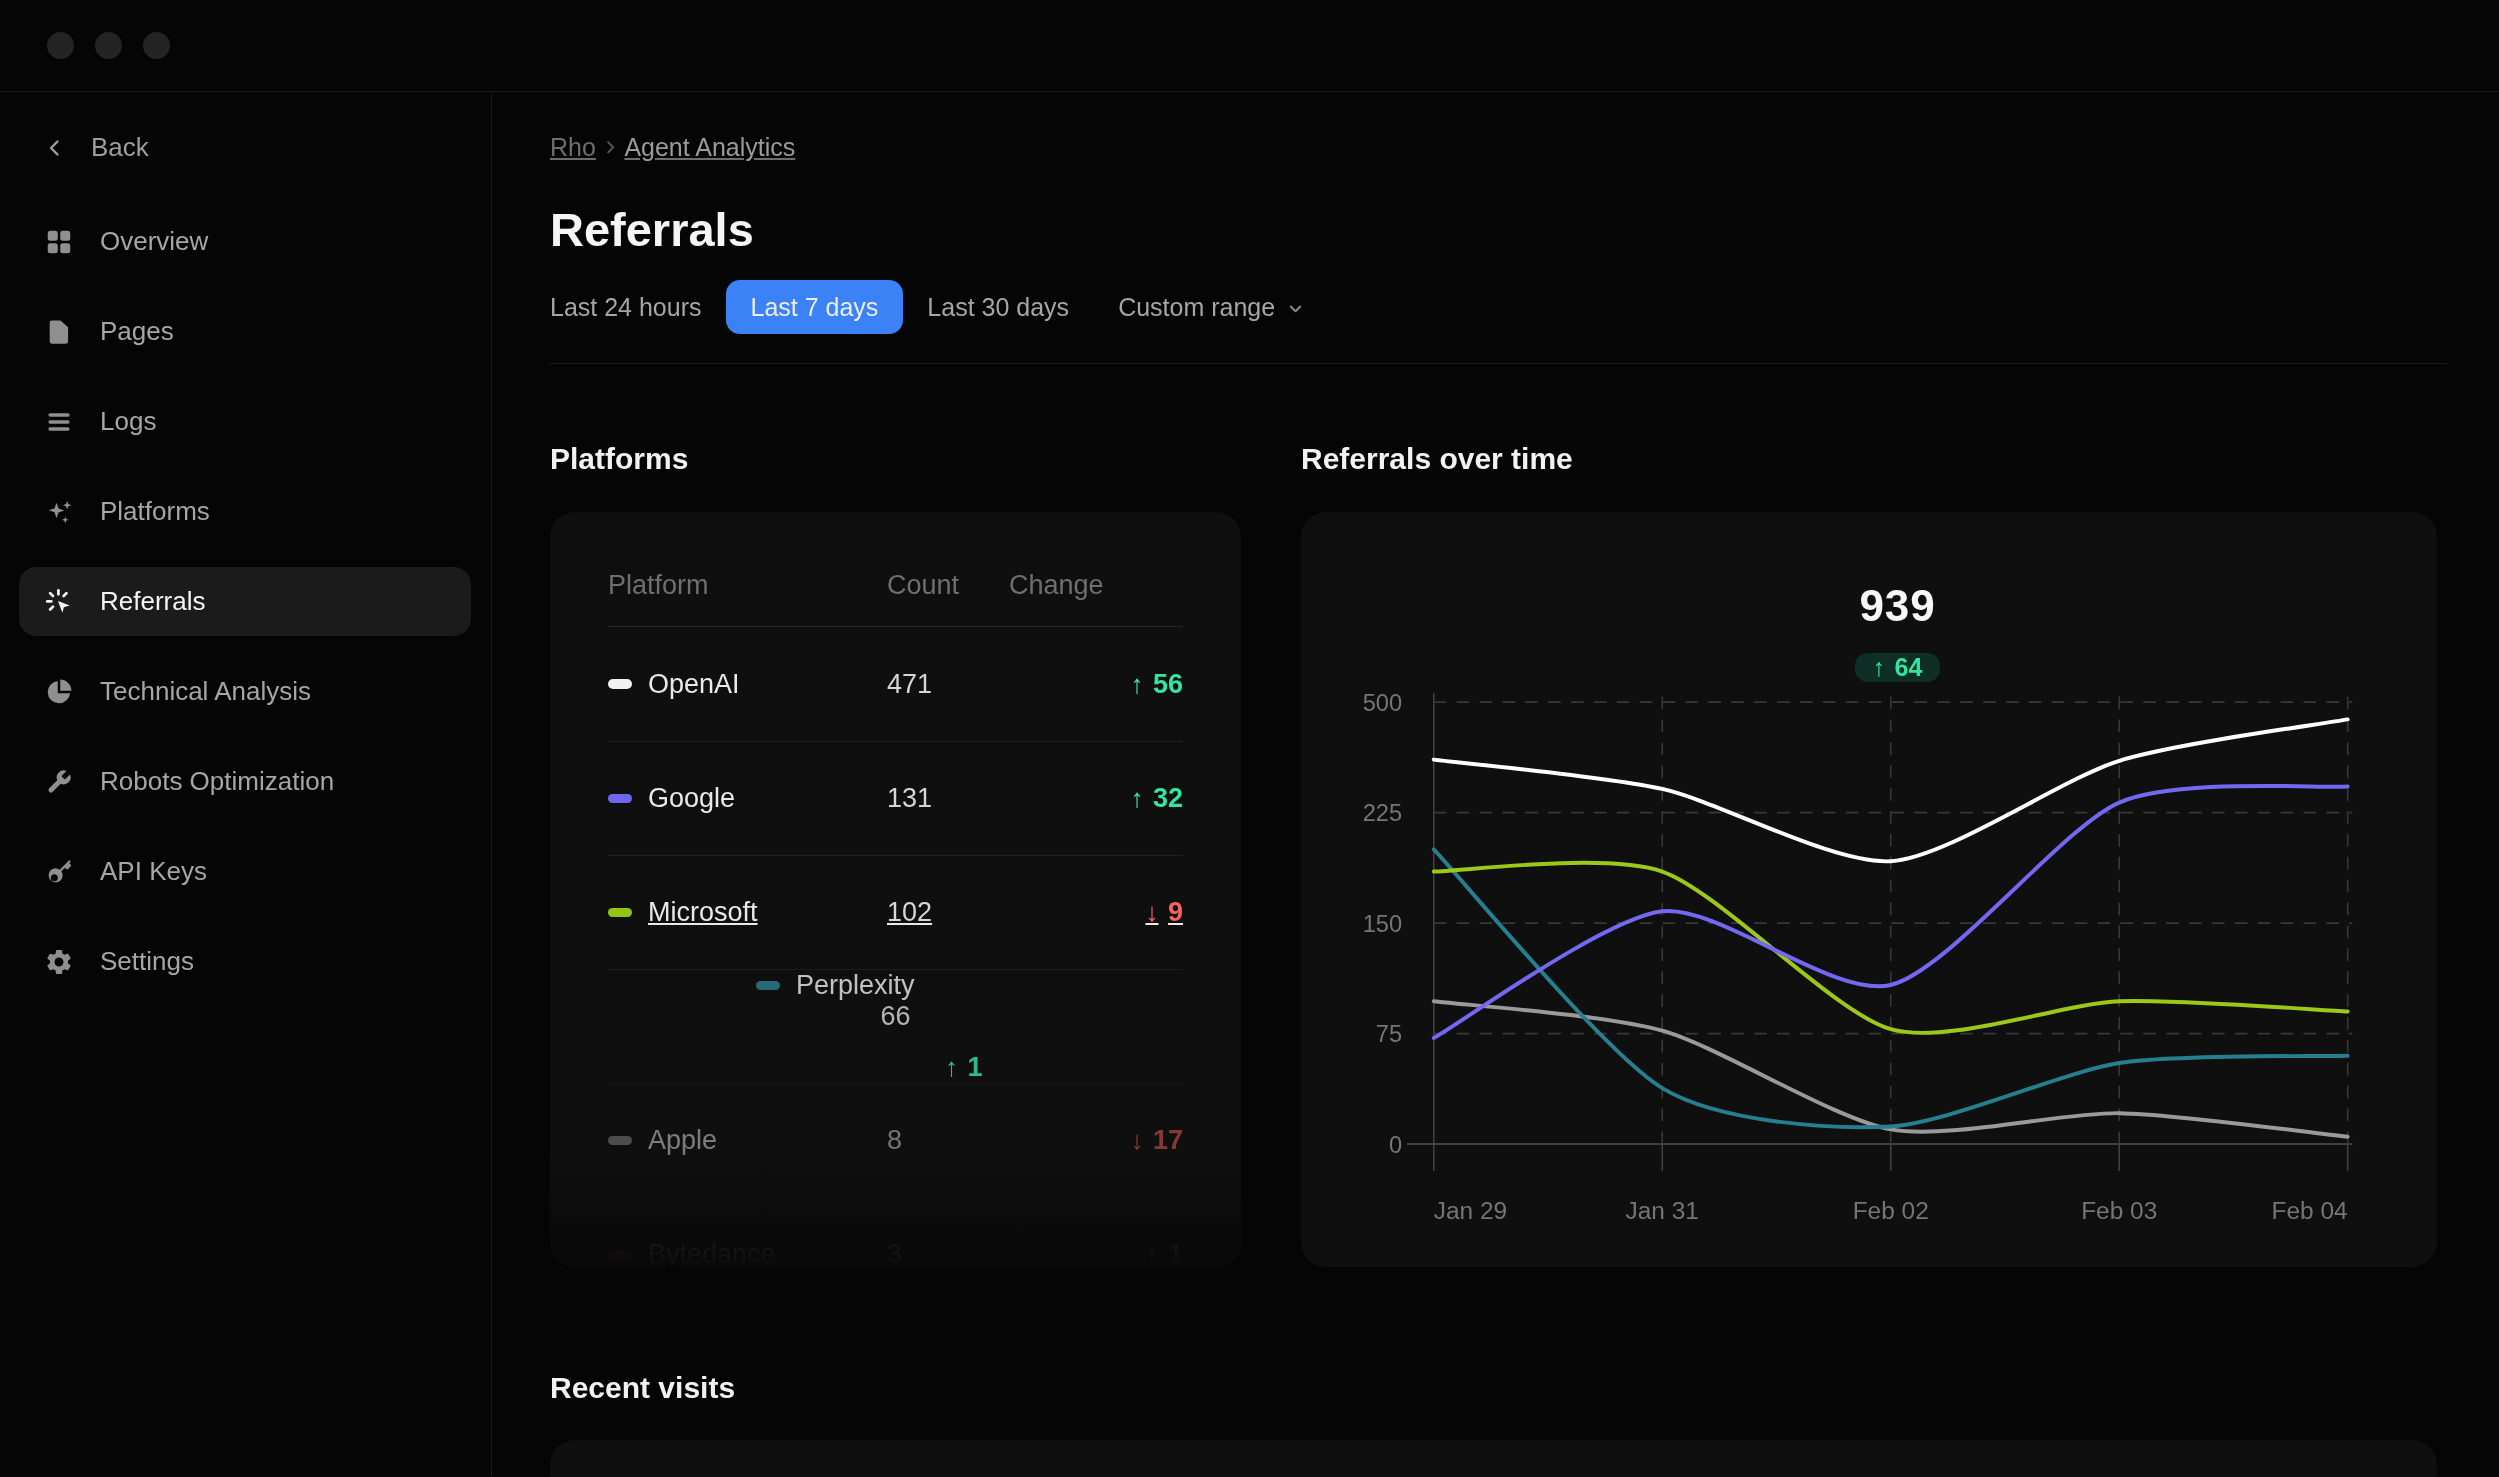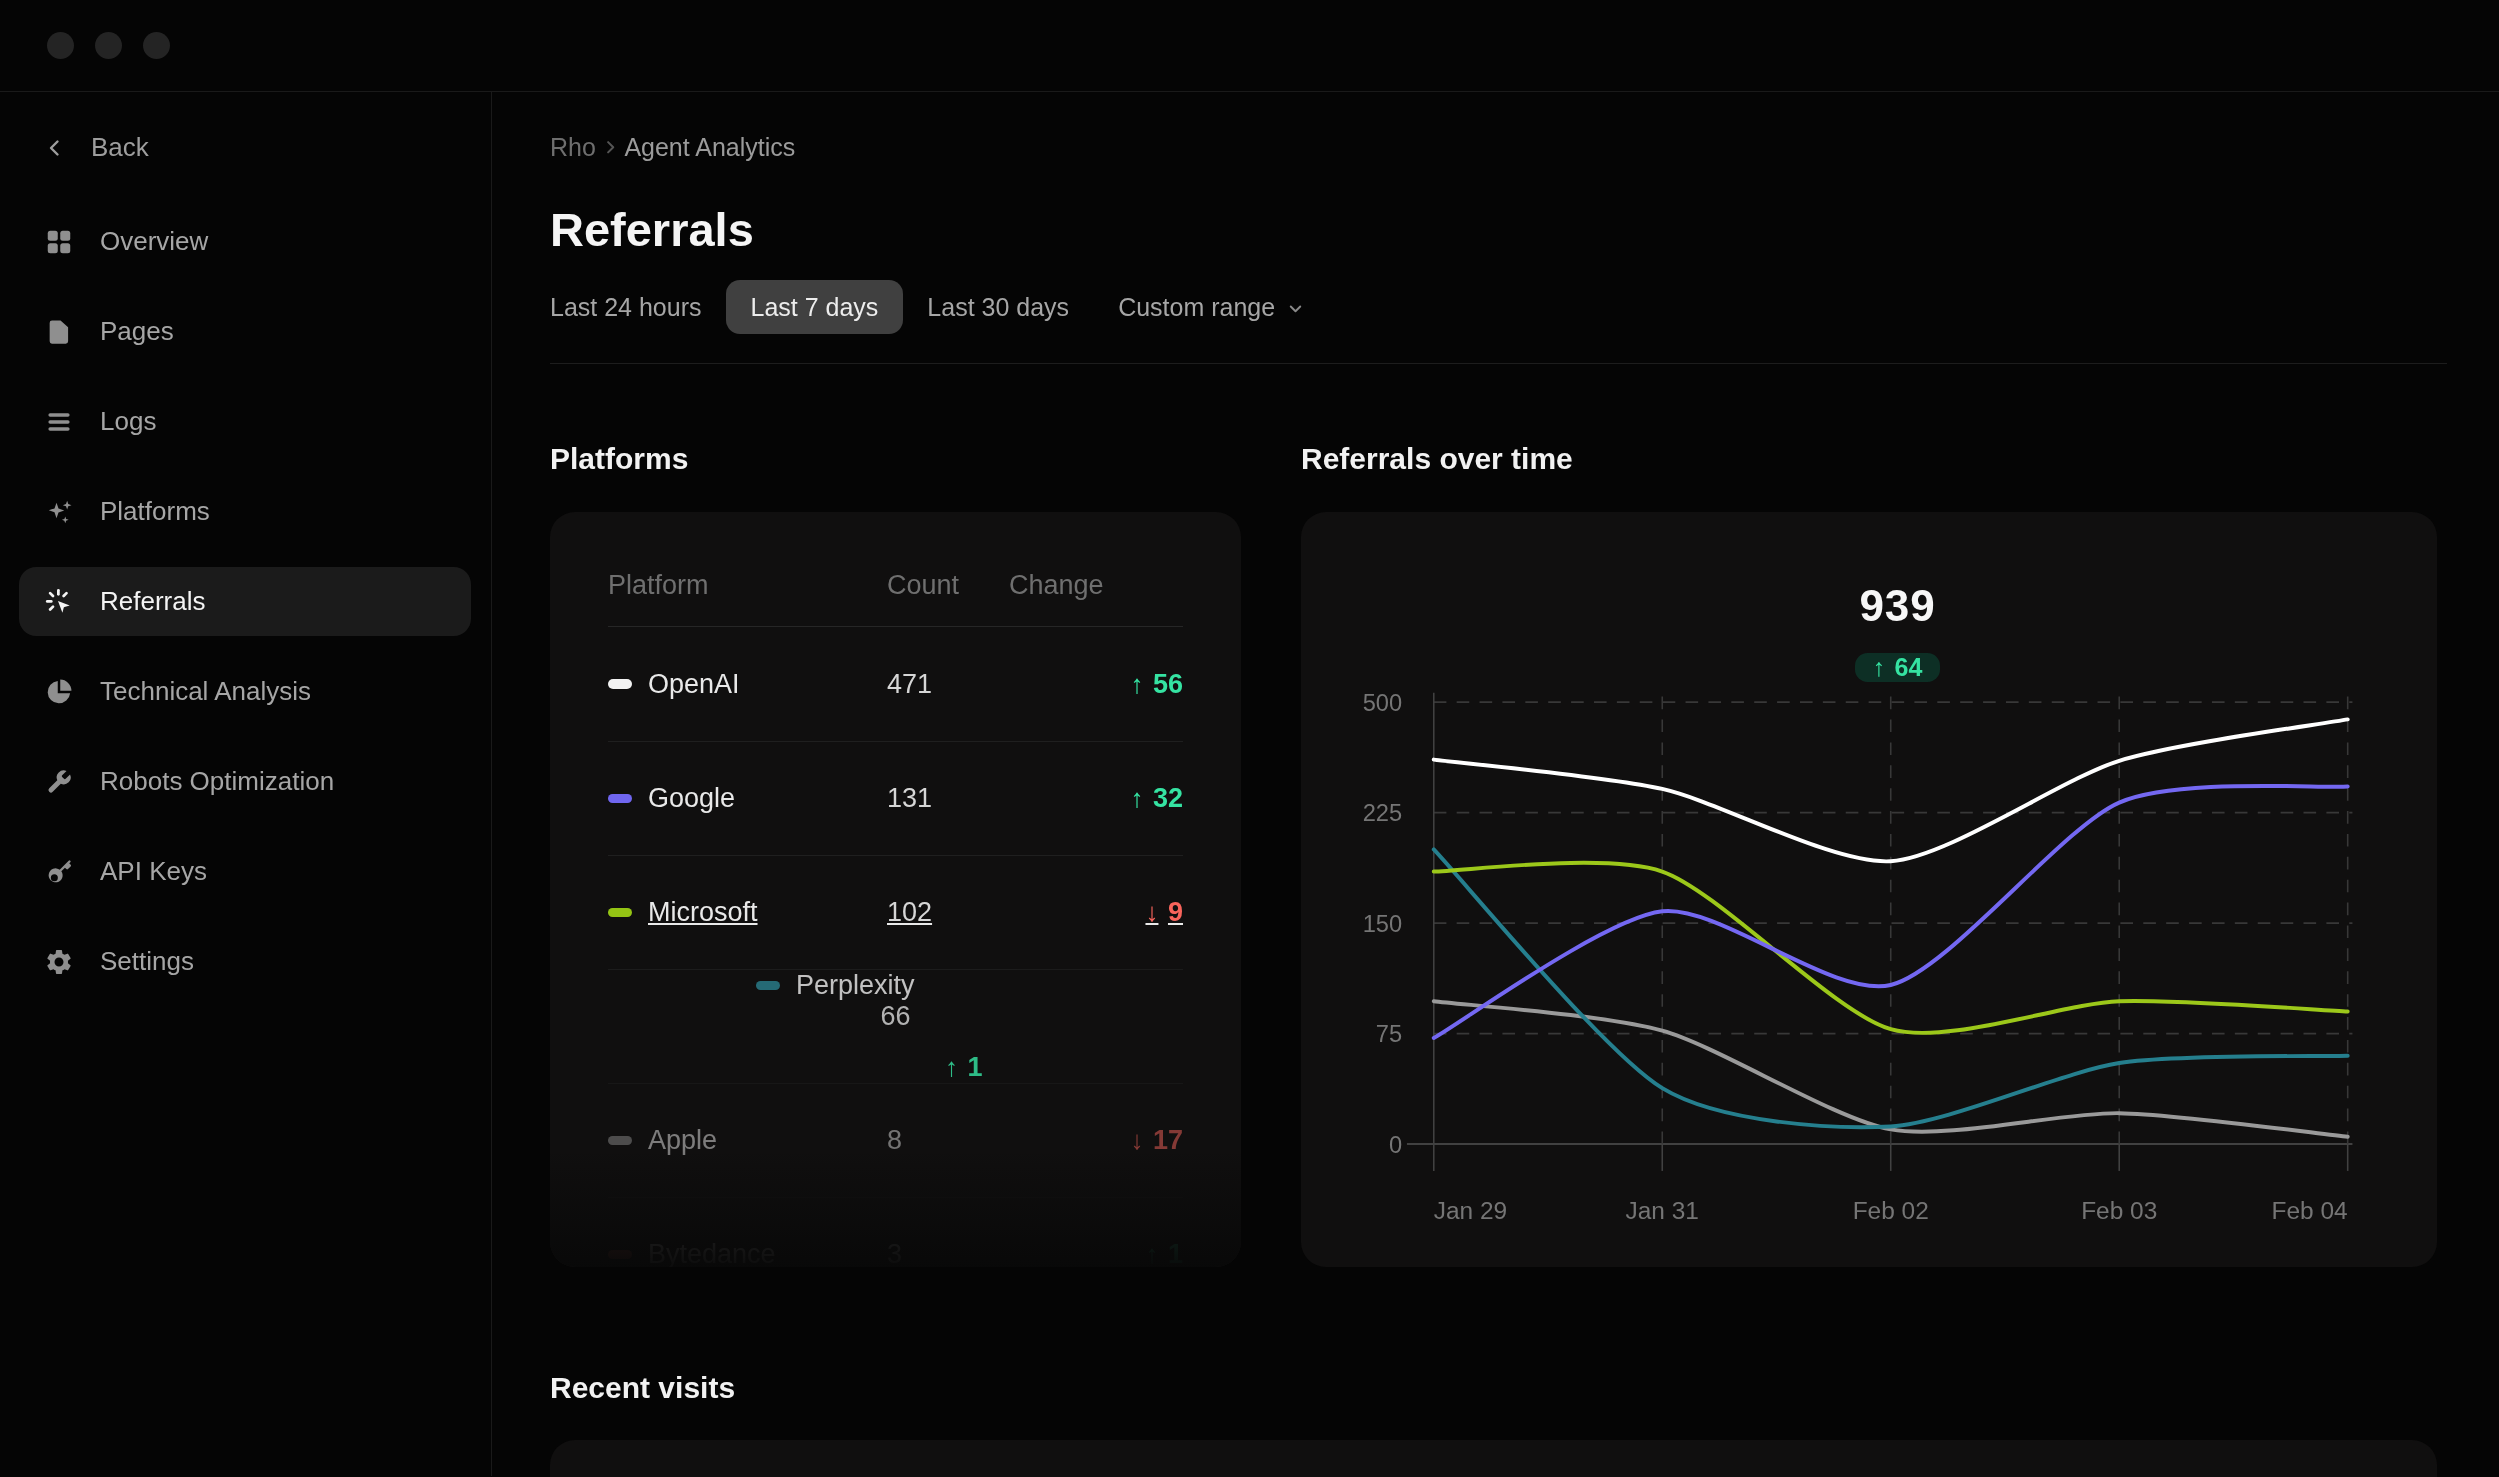--- a/index.html
+++ b/index.html
@@ -15,28 +15,28 @@
   .sidebar { width:492px; border-right:1.6px solid #1a1a1a; padding:32px 20.5px 0 19px; flex:none; }
   .back-row { display:flex; align-items:center; height:47px; padding-left:24px; gap:24px; color:#9e9e9e; font-size:26px; }
   .back-row svg { flex:none; }
   .nav { margin-top:36px; display:flex; flex-direction:column; gap:21px; }
   .nav-item { height:69px; border-radius:17.4px; display:flex; align-items:center; padding-left:24px; gap:25px; color:#a6a6a6; font-size:26px; }
   .nav-item .nicon { width:32px; height:32px; flex:none; display:flex; align-items:center; justify-content:center; color:#8f8f8f; }
   .nav-item.active { background:#1b1b1b; color:#f4f4f4; font-weight:500; }
   .nav-item.active .nicon { color:#f4f4f4; }
 
   main { flex:1; padding:39px 0 0 58px; position:relative; }
-  .breadcrumb { display:flex; align-items:center; gap:4px; height:32px; font-size:25px; color:#6e6e6e; }
+  .breadcrumb { display:flex; align-items:center; gap:4px; height:32px; font-size:25px; color:#6e6e6e;text-decoration:underline; }
   .breadcrumb .crumb-current { color:#9b9b9b; }
   .page-title { margin-top:41px; height:52px; line-height:52px; font-size:47px; font-weight:700; color:#f5f5f5; }
 
   .tabs { margin-top:24px; margin-left:-24.5px; display:flex; align-items:center; height:54px; }
   .tab { border:none; background:transparent; height:54px; line-height:54px; padding:0 24.5px; font-size:25px;
          color:#a6a6a6; border-radius:14px; font-family:inherit; display:flex; align-items:center; gap:11px; }
-  .tab.active { background:#404040; color:#ededed; }
+  .tab.active { background:#3b82f6; color:#ededed; }
   .tab svg { margin-top:3.2px; }
 
   .main-divider { margin-top:29px; width:1897px; border:none; border-top:1.6px solid #1d1d1d; }
 
   .grid2 { display:flex; gap:60px; margin-top:77px; }
   .section-heading { font-size:30px; font-weight:600; color:#f2f2f2; height:35px; line-height:35px; }
   .grid2 .section-heading { margin-bottom:36px; }
   .card { background:#100f0f; border-radius:25px; }
 
   

